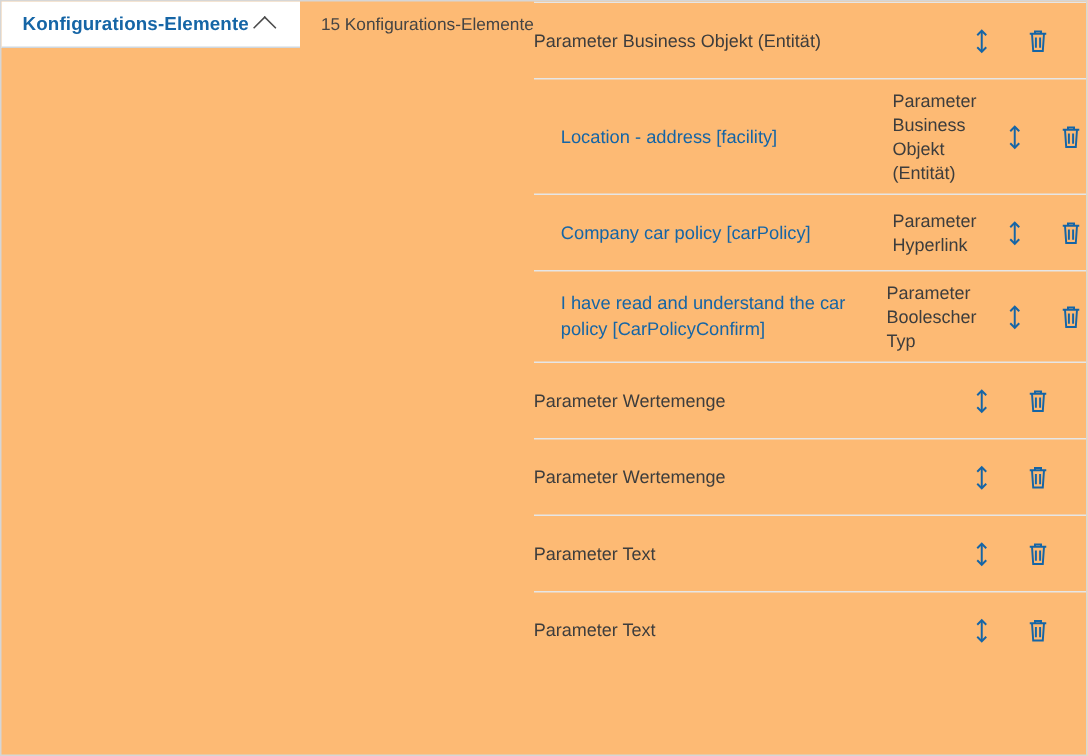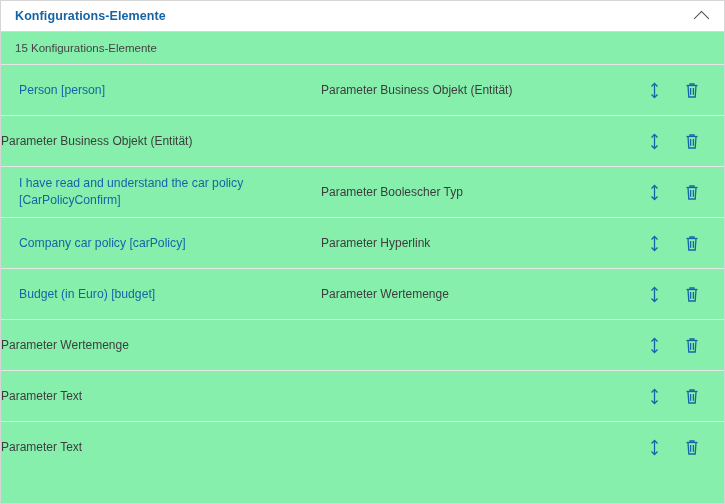--- a/index.html
+++ b/index.html
@@ -12,23 +12,22 @@
     width: 725px;
     height: 504px;
     font-family: "Liberation Sans", sans-serif;
     color: #333333;
     overflow: hidden;
   }
   .panel {
     width: 725px;
     height: 504px;
     border: 1px solid #d6d6d6;
-    background: #86efac;
-    display: flex;
-    flex-direction: column;
+    background: #fdba74;
+    display: flex;
   }
   .panel-header {
     height: 31px;
     min-height: 31px;
     border-bottom: 1px solid #d0d7de;
     display: flex;
     align-items: center;
     padding: 0 12px 0 14px;
     background: #ffffff;
   }
@@ -123,21 +122,20 @@
     <div class="collapse-btn">
       <span class="chevron"></span>
     </div>
   </div>
 
   <div class="count-row">15 Konfigurations-Elemente</div>
 
   <div class="list">
 
     <div class="row">
-      <div class="cell-name">Person [person]</div>
       <div class="cell-type">Parameter Business Objekt (Entität)</div>
       <div class="cell-actions">
         <div class="icon-btn">
           <svg width="13" height="17" viewBox="0 0 13 17" fill="none" stroke="#1565a6" stroke-width="1.3">
             <line x1="6.5" y1="2" x2="6.5" y2="15"></line>
             <polyline points="3.5,4.5 6.5,1.5 9.5,4.5"></polyline>
             <polyline points="3.5,12.5 6.5,15.5 9.5,12.5"></polyline>
           </svg>
         </div>
         <div class="icon-btn">
@@ -146,21 +144,45 @@
             <path d="M5 3.5 V2 h4 v1.5"></path>
             <path d="M3 3.5 L3.8 15 h6.4 L11 3.5"></path>
             <line x1="5.6" y1="6" x2="5.6" y2="12.8"></line>
             <line x1="8.4" y1="6" x2="8.4" y2="12.8"></line>
           </svg>
         </div>
       </div>
     </div>
 
     <div class="row">
+      <div class="cell-name">Location - address [facility]</div>
       <div class="cell-type">Parameter Business Objekt (Entität)</div>
+      <div class="cell-actions">
+        <div class="icon-btn">
+          <svg width="13" height="17" viewBox="0 0 13 17" fill="none" stroke="#1565a6" stroke-width="1.3">
+            <line x1="6.5" y1="2" x2="6.5" y2="15"></line>
+            <polyline points="3.5,4.5 6.5,1.5 9.5,4.5"></polyline>
+            <polyline points="3.5,12.5 6.5,15.5 9.5,12.5"></polyline>
+          </svg>
+        </div>
+        <div class="icon-btn">
+          <svg width="14" height="17" viewBox="0 0 14 17" fill="none" stroke="#1565a6" stroke-width="1.3">
+            <line x1="1.5" y1="3.5" x2="12.5" y2="3.5"></line>
+            <path d="M5 3.5 V2 h4 v1.5"></path>
+            <path d="M3 3.5 L3.8 15 h6.4 L11 3.5"></path>
+            <line x1="5.6" y1="6" x2="5.6" y2="12.8"></line>
+            <line x1="8.4" y1="6" x2="8.4" y2="12.8"></line>
+          </svg>
+        </div>
+      </div>
+    </div>
+
+    <div class="row">
+      <div class="cell-name">Company car policy [carPolicy]</div>
+      <div class="cell-type">Parameter Hyperlink</div>
       <div class="cell-actions">
         <div class="icon-btn">
           <svg width="13" height="17" viewBox="0 0 13 17" fill="none" stroke="#1565a6" stroke-width="1.3">
             <line x1="6.5" y1="2" x2="6.5" y2="15"></line>
             <polyline points="3.5,4.5 6.5,1.5 9.5,4.5"></polyline>
             <polyline points="3.5,12.5 6.5,15.5 9.5,12.5"></polyline>
           </svg>
         </div>
         <div class="icon-btn">
           <svg width="14" height="17" viewBox="0 0 14 17" fill="none" stroke="#1565a6" stroke-width="1.3">
@@ -191,44 +213,20 @@
             <path d="M5 3.5 V2 h4 v1.5"></path>
             <path d="M3 3.5 L3.8 15 h6.4 L11 3.5"></path>
             <line x1="5.6" y1="6" x2="5.6" y2="12.8"></line>
             <line x1="8.4" y1="6" x2="8.4" y2="12.8"></line>
           </svg>
         </div>
       </div>
     </div>
 
     <div class="row">
-      <div class="cell-name">Company car policy [carPolicy]</div>
-      <div class="cell-type">Parameter Hyperlink</div>
-      <div class="cell-actions">
-        <div class="icon-btn">
-          <svg width="13" height="17" viewBox="0 0 13 17" fill="none" stroke="#1565a6" stroke-width="1.3">
-            <line x1="6.5" y1="2" x2="6.5" y2="15"></line>
-            <polyline points="3.5,4.5 6.5,1.5 9.5,4.5"></polyline>
-            <polyline points="3.5,12.5 6.5,15.5 9.5,12.5"></polyline>
-          </svg>
-        </div>
-        <div class="icon-btn">
-          <svg width="14" height="17" viewBox="0 0 14 17" fill="none" stroke="#1565a6" stroke-width="1.3">
-            <line x1="1.5" y1="3.5" x2="12.5" y2="3.5"></line>
-            <path d="M5 3.5 V2 h4 v1.5"></path>
-            <path d="M3 3.5 L3.8 15 h6.4 L11 3.5"></path>
-            <line x1="5.6" y1="6" x2="5.6" y2="12.8"></line>
-            <line x1="8.4" y1="6" x2="8.4" y2="12.8"></line>
-          </svg>
-        </div>
-      </div>
-    </div>
-
-    <div class="row">
-      <div class="cell-name">Budget (in Euro) [budget]</div>
       <div class="cell-type">Parameter Wertemenge</div>
       <div class="cell-actions">
         <div class="icon-btn">
           <svg width="13" height="17" viewBox="0 0 13 17" fill="none" stroke="#1565a6" stroke-width="1.3">
             <line x1="6.5" y1="2" x2="6.5" y2="15"></line>
             <polyline points="3.5,4.5 6.5,1.5 9.5,4.5"></polyline>
             <polyline points="3.5,12.5 6.5,15.5 9.5,12.5"></polyline>
           </svg>
         </div>
         <div class="icon-btn">

